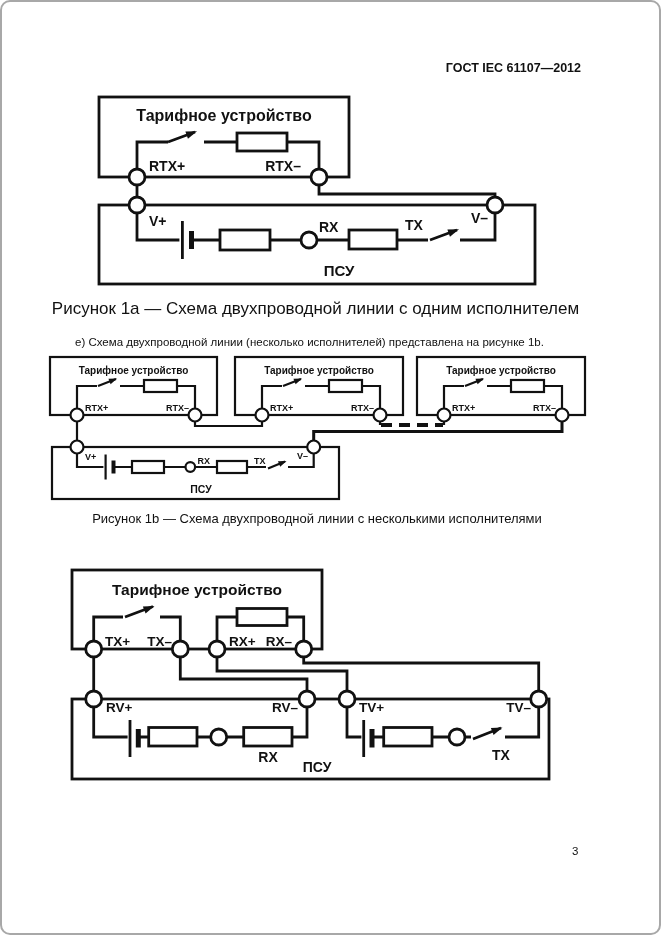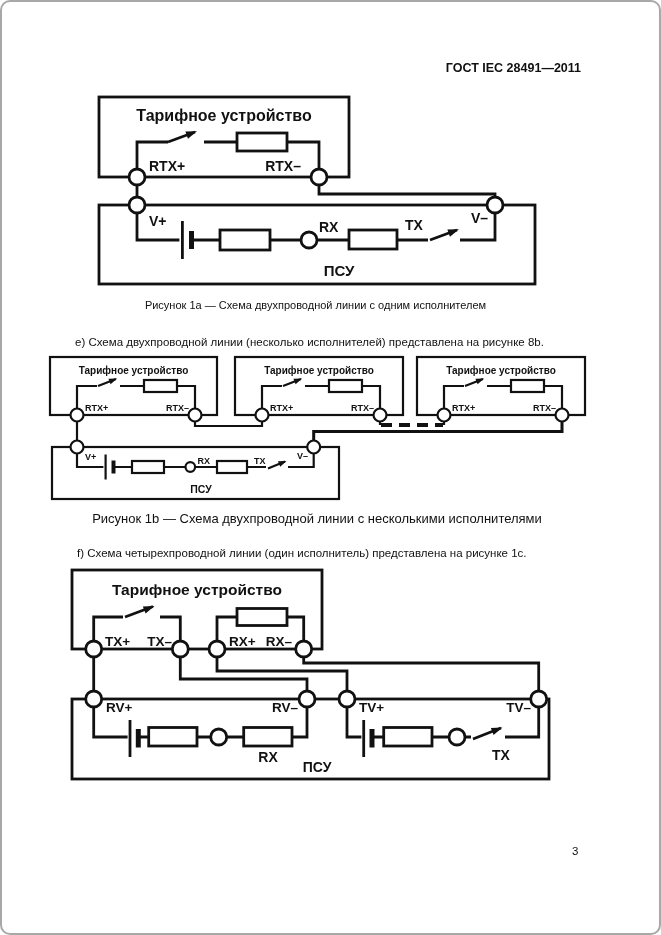--- a/index.html
+++ b/index.html
@@ -3,37 +3,37 @@
 <meta charset="utf-8">
 <style>
   html,body{margin:0;padding:0;background:#fff;}
   .page{
     position:relative;width:661px;height:935px;box-sizing:border-box;
     background:#fff;border:2px solid #a8a8a8;border-radius:10px;overflow:hidden;
     font-family:"Liberation Sans",sans-serif;color:#111;
   }
   .abs{position:absolute;}
   .doc-header{top:59px;left:0;right:78px;text-align:right;font-size:12.5px;font-weight:bold;}
-  .caption{font-size:11px;text-align:center;}
+  .caption{font-size:17px;text-align:center;}
   .cap-1a{top:297px;left:0;width:627px;}
   .cap-1b{top:509px;left:0;width:630px;font-size:13px;}
   .cap-1c{top:791px;left:20px;width:640px;font-size:10.5px;font-weight:bold;}
   .para{font-size:11.5px;}
   .para-e{top:334px;left:73px;}
   .para-f{top:545px;left:75px;}
   .page-number{top:843px;left:570px;font-size:11.5px;}
   svg.diagram{position:absolute;top:0;left:0;}
   svg text{font-family:"Liberation Sans",sans-serif;font-weight:bold;fill:#111;stroke:none;}
 </style>
 </head>
 <body>
 
 <div class="page">
 
-  <div class="abs doc-header">ГОСТ IEC 28491—2011</div>
+  <div class="abs doc-header">ГОСТ IEC 61107—2012</div>
 
   <svg class="diagram" width="661" height="935" viewBox="0 0 661 935">
 
     <g stroke="#111" stroke-width="2.8" fill="none">
       <rect x="97" y="95" width="250" height="80"></rect>
       <rect x="97" y="203" width="436" height="79"></rect>
       <path d="M135,167 V140 H166 M202,140 H235 M285,140 H317 V167
                M135,183 V195 M317,183 V192 H493 V195
                M135,211 V238 H177.4 M190,238 H218 M268,238 H299
                M315,238 H347 M395,238 H426 M458,238 H493 V211"></path>
@@ -181,18 +181,17 @@
       <text x="296" y="710" font-size="13.5" text-anchor="end">RV–</text>
       <text x="357" y="710" font-size="13.5">TV+</text>
       <text x="529" y="710" font-size="13.5" text-anchor="end">TV–</text>
       <text x="266" y="760" font-size="14" text-anchor="middle">RX</text>
       <text x="499" y="758" font-size="14" text-anchor="middle">TX</text>
       <text x="315" y="770" font-size="14" text-anchor="middle">ПСУ</text>
     </g>
   </svg>
 
   <div class="abs caption cap-1a">Рисунок 1а — Схема двухпроводной линии с одним исполнителем</div>
-  <div class="abs para para-e">е) Схема двухпроводной линии (несколько исполнителей) представлена на рисунке 8b.</div>
+  <div class="abs para para-e">е) Схема двухпроводной линии (несколько исполнителей) представлена на рисунке 1b.</div>
   <div class="abs caption cap-1b">Рисунок 1b — Схема двухпроводной линии с несколькими исполнителями</div>
-  <div class="abs para para-f">f) Схема четырехпроводной линии (один исполнитель) представлена на рисунке 1c.</div>
   <div class="abs page-number">3</div>
 
 </div>
 
 </body></html>

